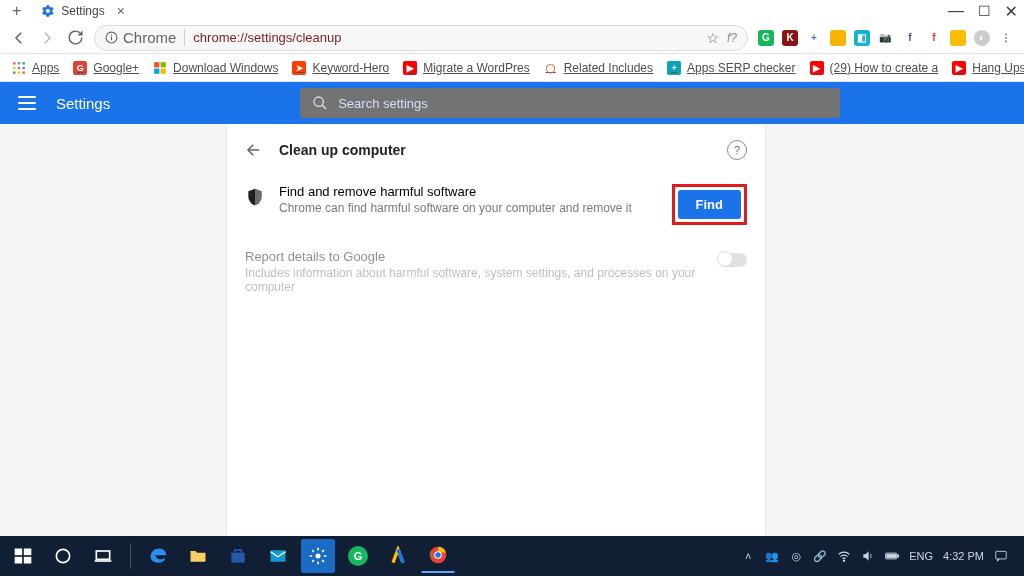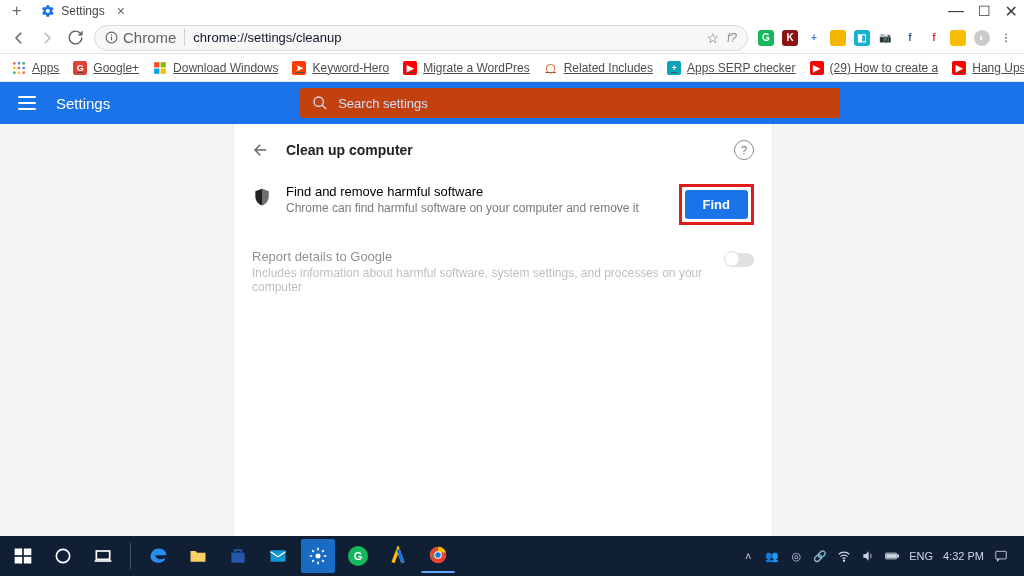--- a/index.html
+++ b/index.html
@@ -19,29 +19,29 @@
   .ext-ico { width:16px; height:16px; border-radius:3px; display:flex; align-items:center; justify-content:center; font-size:10px; font-weight:700; color:#fff;}
   
   .bm-bar { height:28px; display:flex; align-items:center; gap:14px; padding:0 12px; border-bottom:1px solid #e3e3e3; font-size:12px; color:#4d4d4d; background:#fff; overflow:hidden;text-decoration:underline;}
   .bm-item { display:flex; align-items:center; gap:6px; cursor:pointer; white-space:nowrap;}
   .bm-ico { width:14px; height:14px; border-radius:2px; display:flex; align-items:center; justify-content:center; font-size:9px; font-weight:700; color:#fff;}
   
   .blue-bar { height:42px; background:#1a73e8; display:flex; align-items:center; padding:0 18px; gap:20px; color:#fff; }
   .hamb { width:18px; height:14px; display:flex; flex-direction:column; justify-content:space-between; cursor:pointer;}
   .hamb span { height:2px; background:#fff; border-radius:1px;}
   .blue-title { font-size:15px; }
-  .searchbox { margin-left:170px; width:540px; height:30px; background:#c2410c; border-radius:3px; display:flex; align-items:center; gap:10px; padding:0 12px; color:#cfe1fb;}
+  .searchbox { margin-left:170px; width:540px; height:30px; background:#737373; border-radius:3px; display:flex; align-items:center; gap:10px; padding:0 12px; color:#cfe1fb;}
   .searchbox input { flex:1; border:none; outline:none; background:transparent; color:#fff; font-size:13px;}
   .searchbox input::placeholder { color:#cfe1fb; }
   
   .page-body { position:relative; height:412px; background:#f5f5f5; }
   .watermark { position:absolute; inset:0; pointer-events:none; opacity:0.05; background:
     repeating-linear-gradient(0deg, transparent 0 70px, rgba(0,0,0,0) 70px 71px),
     none; }
-  .panel { position:absolute; left:233px; top:0; width:540px; background:#fff; border-left:1px solid #e8e8e8; border-right:1px solid #e8e8e8; min-height:412px; padding-bottom:20px;}
+  .panel { position:absolute; left:226px; top:0; width:540px; background:#fff; border-left:1px solid #e8e8e8; border-right:1px solid #e8e8e8; min-height:412px; padding-bottom:20px;}
   .panel-head { display:flex; align-items:center; gap:16px; padding:16px 18px 6px 18px;}
   .panel-head h2 { font-size:14px; font-weight:600; color:#222; flex:1;}
   .help-ico { width:20px; height:20px; border:1.5px solid #8a8a8a; border-radius:50%; display:flex; align-items:center; justify-content:center; font-size:11px; color:#6d6d6d; cursor:pointer;}
   .row { display:flex; align-items:flex-start; padding:18px 18px 6px 18px; gap:14px;}
   .shield-ico { width:20px; height:22px; flex-shrink:0; margin-top:2px;}
   .row-text .title { font-size:13px; color:#000000; margin-bottom:2px;}
   .row-text .sub { font-size:12px; color:#7a7a7a; }
   .find-wrap { margin-left:auto; padding:3px; border:3px solid #e11b1b; }
   .find-btn { background:#1a73e8; color:#fff; border:none; padding:7px 18px; font-size:13px; font-weight:600; border-radius:3px; cursor:pointer;}
   .row2 { padding:18px 18px; display:flex; align-items:flex-start; gap:14px; opacity:0.55;}
@@ -97,21 +97,21 @@
     </div>
   <div class="omnibox">
     <span class="omni-label">
       <svg width="13" height="13" viewBox="0 0 24 24" fill="#5f6368">
           <circle cx="12" cy="12" r="10" fill="none" stroke="#5f6368" stroke-width="2"></circle>
           <rect x="11" y="10" width="2" height="7"></rect>
           <rect x="11" y="6" width="2" height="2"></rect>
         </svg>
       <span>Chrome</span>
     </span>
-    <span style="color:#0f172a;">chrome://settings/cleanup</span>
+    <span style="color:#7f1d1d;">chrome://settings/cleanup</span>
     <span style="flex:1"></span>
     <span style="font-size:14px;color:#5f6368;">☆</span>
     <span style="font-style:italic;color:#8a8a8a;font-size:12px;">f?</span>
   </div>
   <div class="ext-row" id="ext-row">
       <div class="ext-ico" style="background: rgb(22, 184, 94); color: rgb(255, 255, 255);">G</div>
       <div class="ext-ico" style="background: rgb(138, 20, 20); color: rgb(255, 255, 255);">K</div>
       <div class="ext-ico" style="background: rgb(255, 255, 255); color: rgb(75, 123, 216);">+</div>
       <div class="ext-ico" style="background: rgb(246, 182, 0); color: rgb(255, 255, 255);"></div>
       <div class="ext-ico" style="background: rgb(24, 178, 209); color: rgb(255, 255, 255);">◧</div>

